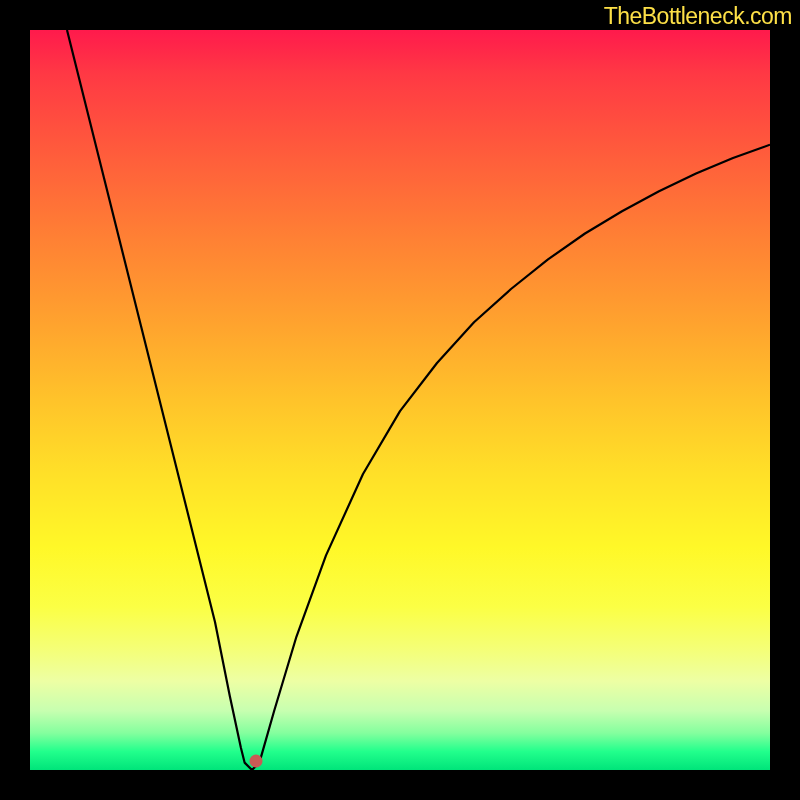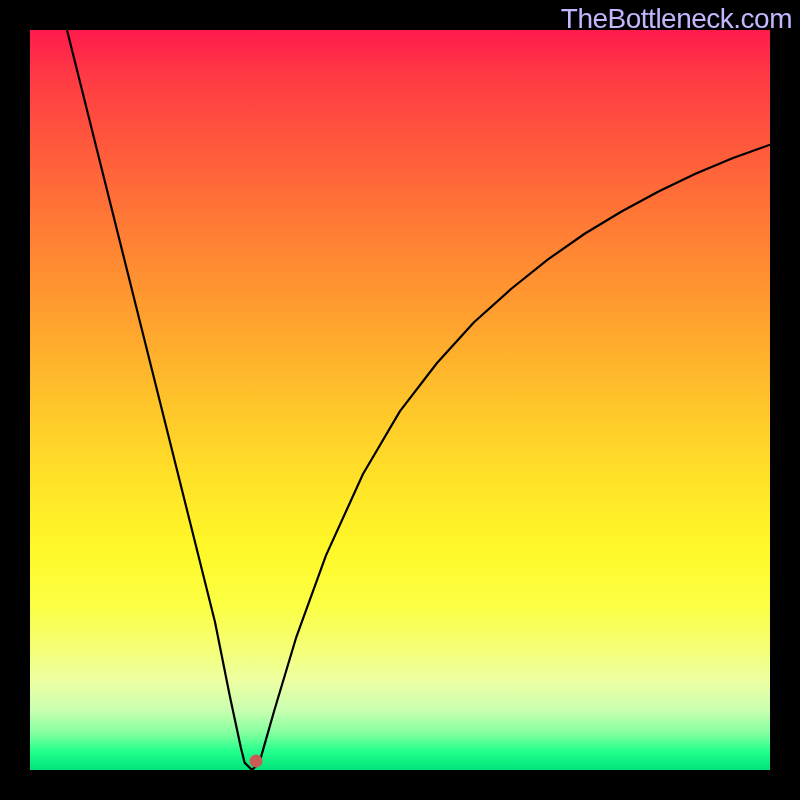--- a/index.html
+++ b/index.html
@@ -14,22 +14,22 @@
   .frame {
     position: relative;
     width: 800px;
     height: 800px;
     background: #000;
   }
   .watermark {
     position: absolute;
     top: 3px;
     right: 8px;
-    color: #c4b5fd;
-    font-size: 28px;
+    color: #fde047;
+    font-size: 23px;
     font-weight: 500;
     letter-spacing: -0.5px;
     z-index: 10;
   }
   .plot-area {
     position: absolute;
     left: 30px;
     top: 30px;
     width: 740px;
     height: 740px;

